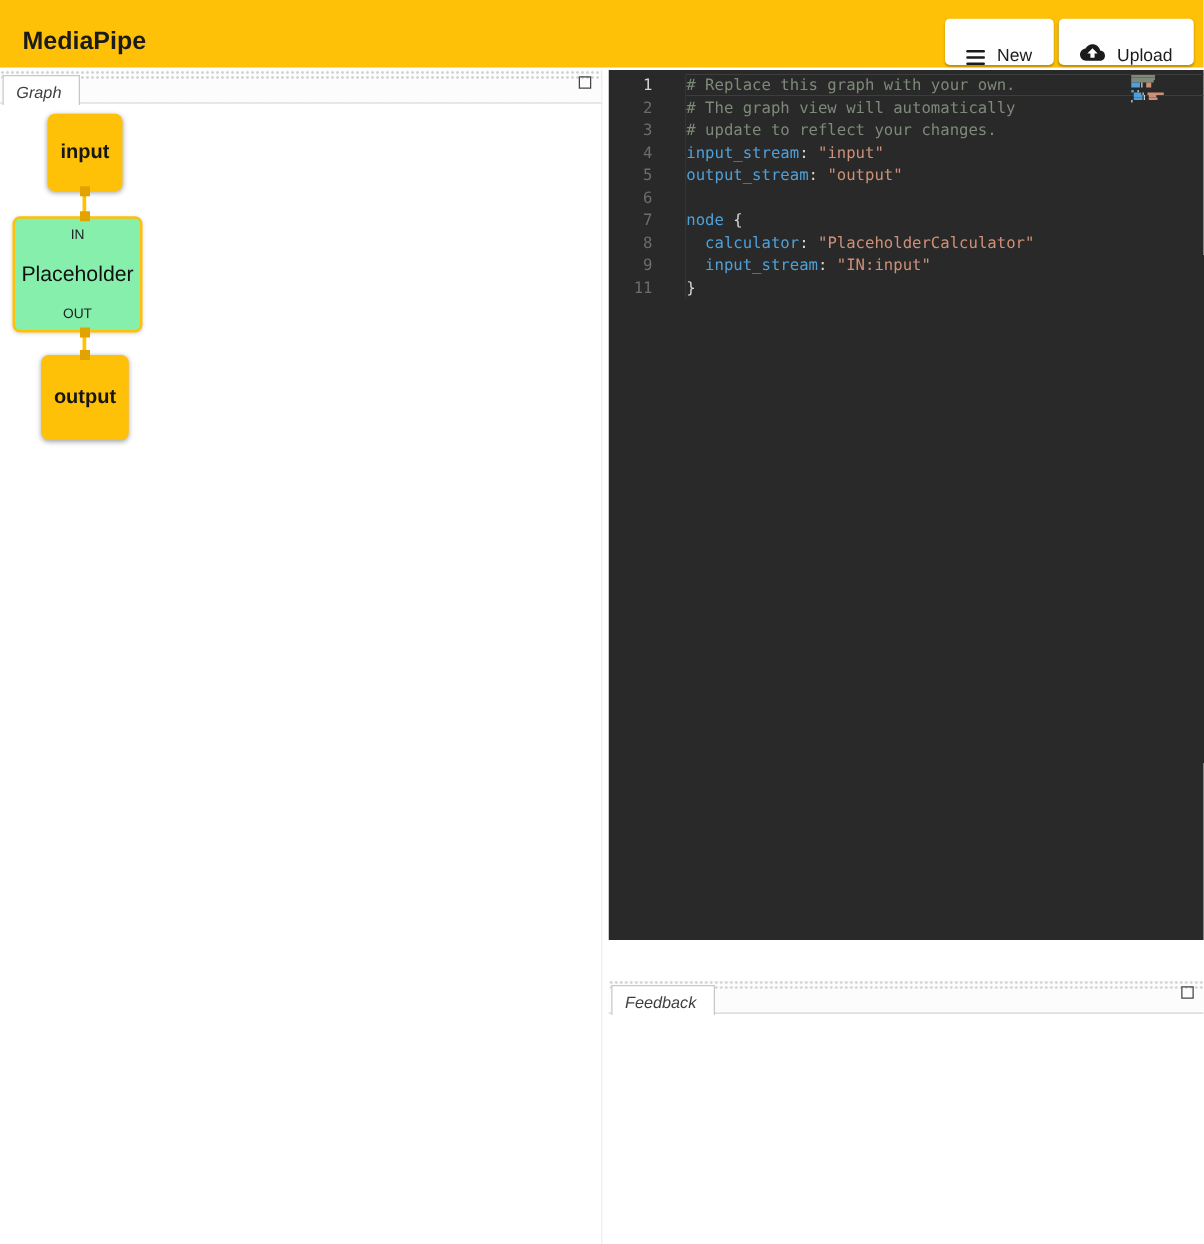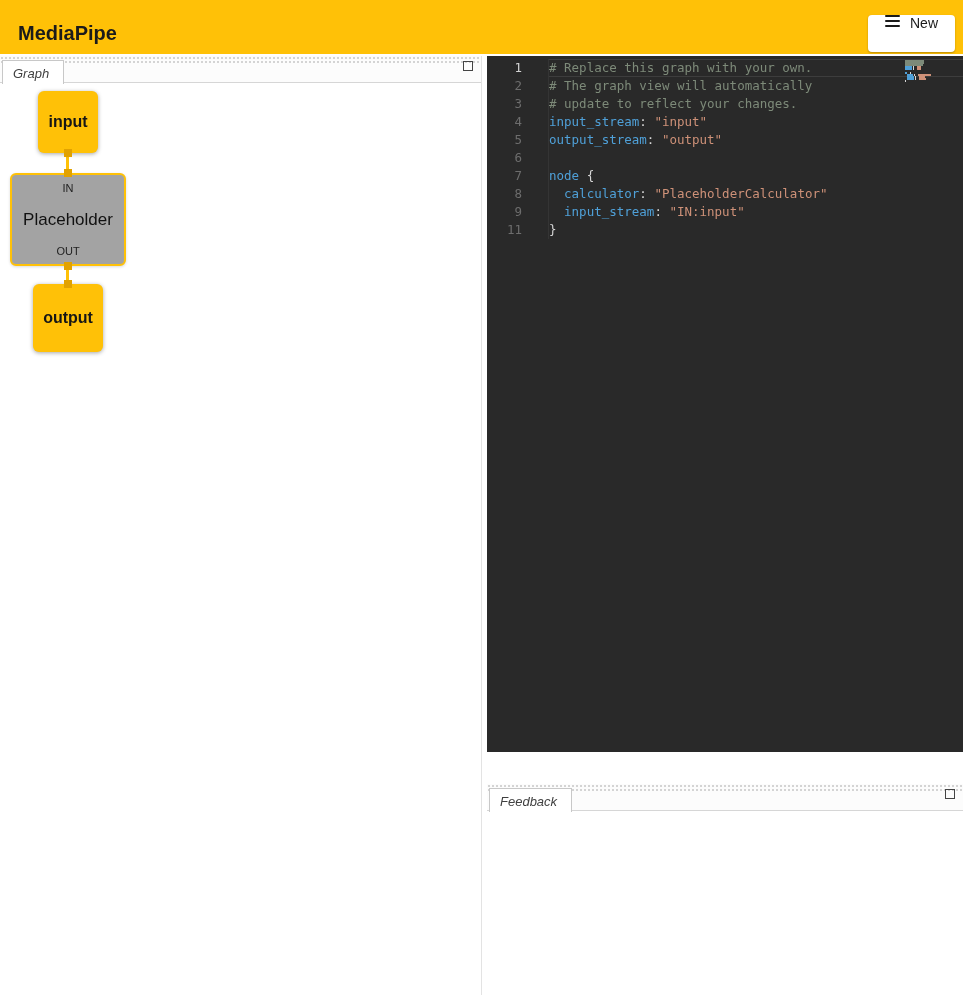--- a/index.html
+++ b/index.html
@@ -14,21 +14,21 @@
   
   .app-header {
     position:absolute; left:0; top:0; width:963px; height:54px;
     background:var(--c-accent, #FFC107);
     display:flex; align-items:center;
     padding:12px 8px 0 18px;
   }
   .app-title { font-size:20px; font-weight:700; color:#1b1b1b; }
   .header-actions { margin-left:auto; display:flex; gap:4px; }
   .hdr-btn {
-    display:flex; align-items:flex-start; gap:10px;
+    display:flex; align-items:flex-end; gap:10px;
     background:#ffffff; border:none; border-radius:4px;
     height:37px; padding:0 17px;
     font-family:inherit; font-size:14px; font-weight:500; color:#1b1b1b;
     box-shadow:0 1px 2px rgba(0,0,0,.28);
     cursor:pointer;
   }
   .menu-icon { display:inline-flex; flex-direction:column; gap:3px; }
   .menu-icon i { display:block; width:15px; height:2px; background:#1b1b1b; border-radius:1px; }
 
   
@@ -70,22 +70,22 @@
     background:var(--c-accent, #FFC107);
     border-radius:6px;
     box-shadow:0 1px 4px rgba(0,0,0,.35);
     display:flex; align-items:center; justify-content:center;
     font-size:16px; font-weight:700; color:#161616;
     cursor:grab;
   }
   .gnode-input  { left:38px; top:8px;   width:60px; height:62px; }
   .gnode-output { left:33px; top:201px; width:70px; height:68px;align-items:center; }
   .gnode-placeholder {
-    left:10px; top:90px; width:116px; height:93px;
-    background:#a3a3a3;
+    left:10px; top:90px; width:104px; height:93px;
+    background:#86efac;
     border:2px solid var(--c-accent, #FFC107);
     box-shadow:0 1px 3px rgba(0,0,0,.15);
     flex-direction:column; justify-content:space-between;
     padding:7px 0; font-weight:400;
   }
   .port-label { font-size:11px; color:#222222; }
   .placeholder-label { font-size:17px; color:#111111; }
   .edge-line { position:absolute; left:66px; width:3px; background:var(--c-accent, #FFC107); }
   .e1 { top:68px;  height:24px; }
   .e2 { top:181px; height:20px; }
@@ -138,20 +138,26 @@
   <header class="app-header">
     <div class="app-title">MediaPipe</div>
     <div class="header-actions">
       <button class="hdr-btn">
         <span class="menu-icon">
             <i></i>
             <i></i>
             <i></i>
           </span>
         <span>New</span>
+      </button>
+      <button class="hdr-btn">
+        <svg viewBox="0 0 24 24" width="20" height="20" aria-hidden="true">
+          <path fill="#1b1b1b" d="M19.35 10.04C18.67 6.59 15.64 4 12 4 9.11 4 6.6 5.64 5.35 8.04 2.34 8.36 0 10.91 0 14c0 3.31 2.69 6 6 6h13c2.76 0 5-2.24 5-5 0-2.64-2.05-4.78-4.65-4.96zM14 13v4h-4v-4H7l5-5 5 5h-3z"></path>
+        </svg>
+        <span>Upload</span>
       </button>
     </div>
   </header>
 
   <section class="panel panel-graph">
     <div class="panel-header">
       <div class="tab">
         <span>Graph</span>
       </div>
       <div class="maximise"></div>

